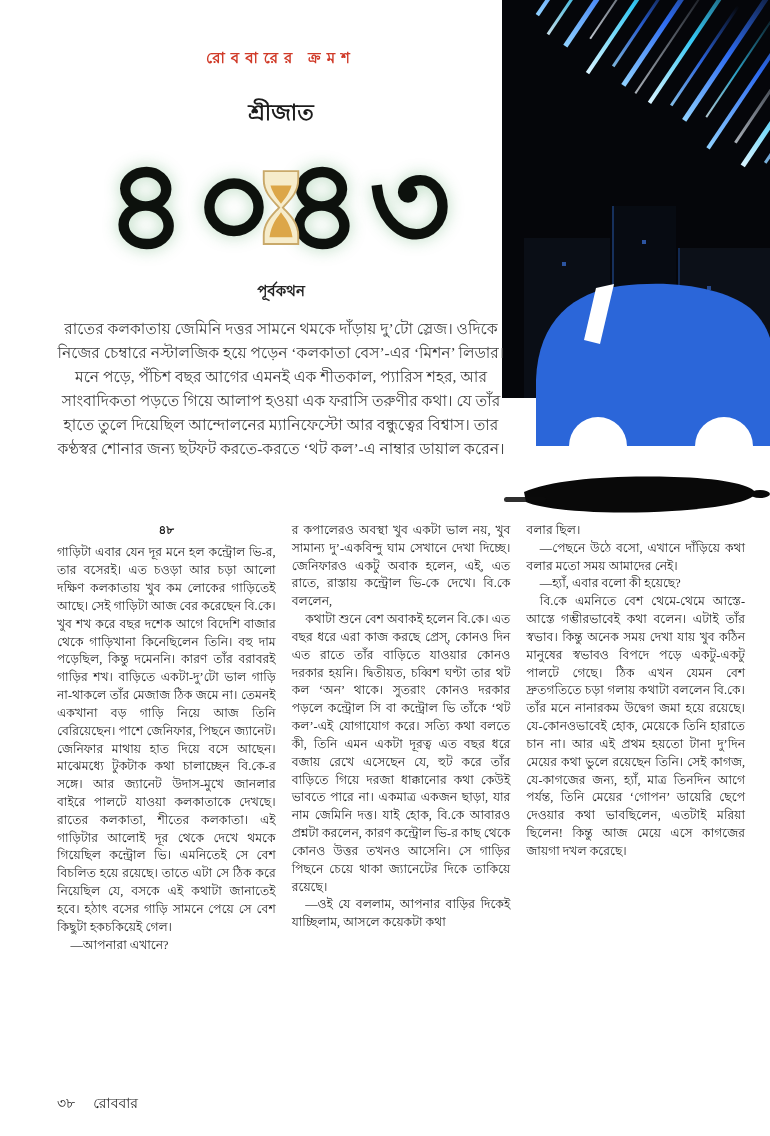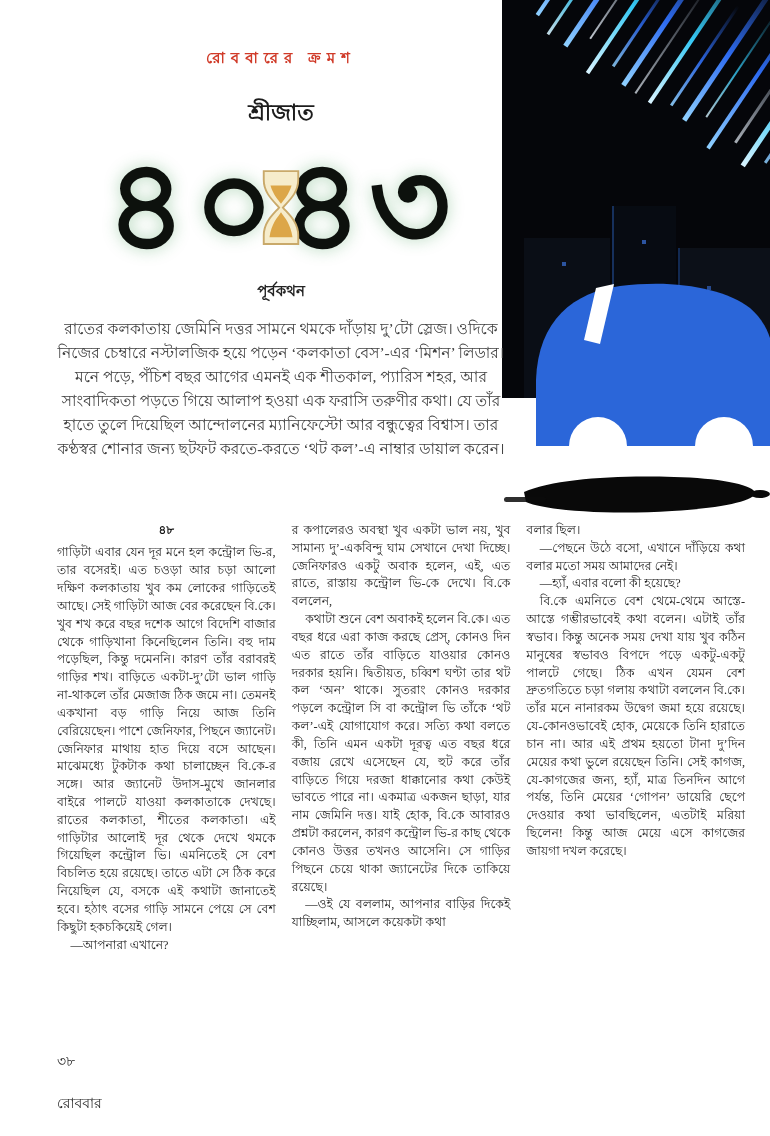--- a/index.html
+++ b/index.html
@@ -67,21 +67,21 @@
   .chapter-num {
     text-align:center; font-weight:bold; font-size:12px;
     margin-bottom:5px; color:#111;
   }
   .para { text-indent:1.1em; }
   .para.noindent { text-indent:0; }
 
   
   .footer {
     position:absolute; left:57px; bottom:20px;
-    font-size:14px; color:#1f1f1f; display:flex; gap:18px;flex-direction:column;
+    font-size:14px; color:#1f1f1f; display:flex; gap:18px;
   }
 </style>
 </head>
 <body>
 
 <div class="page">
 
   <div class="illustration">
     <svg width="268" height="520" viewBox="0 0 268 520">
       <defs>

